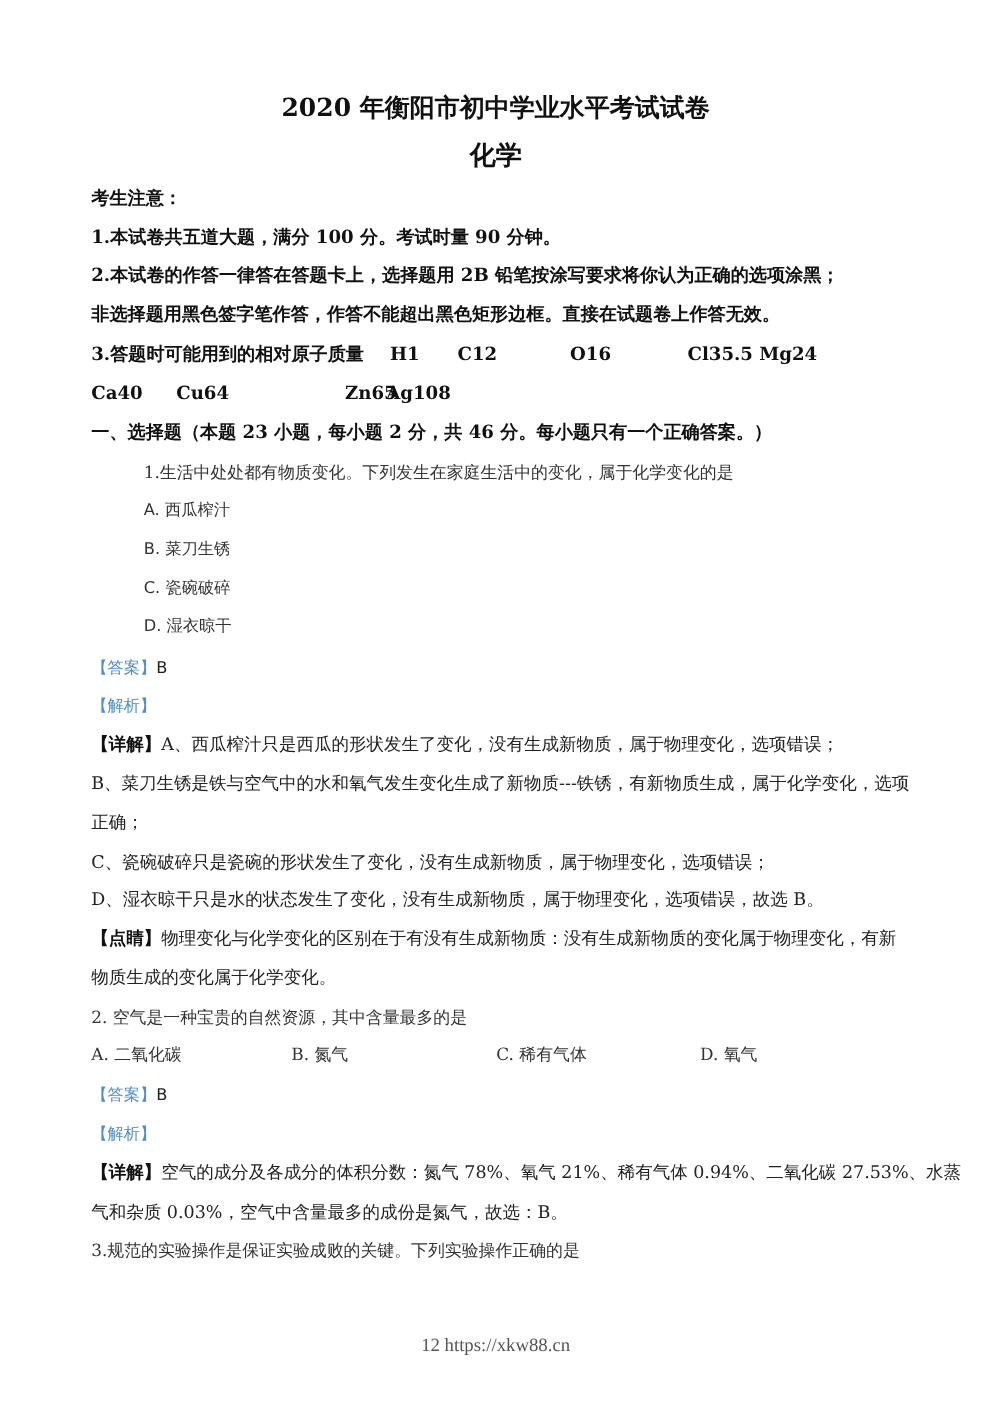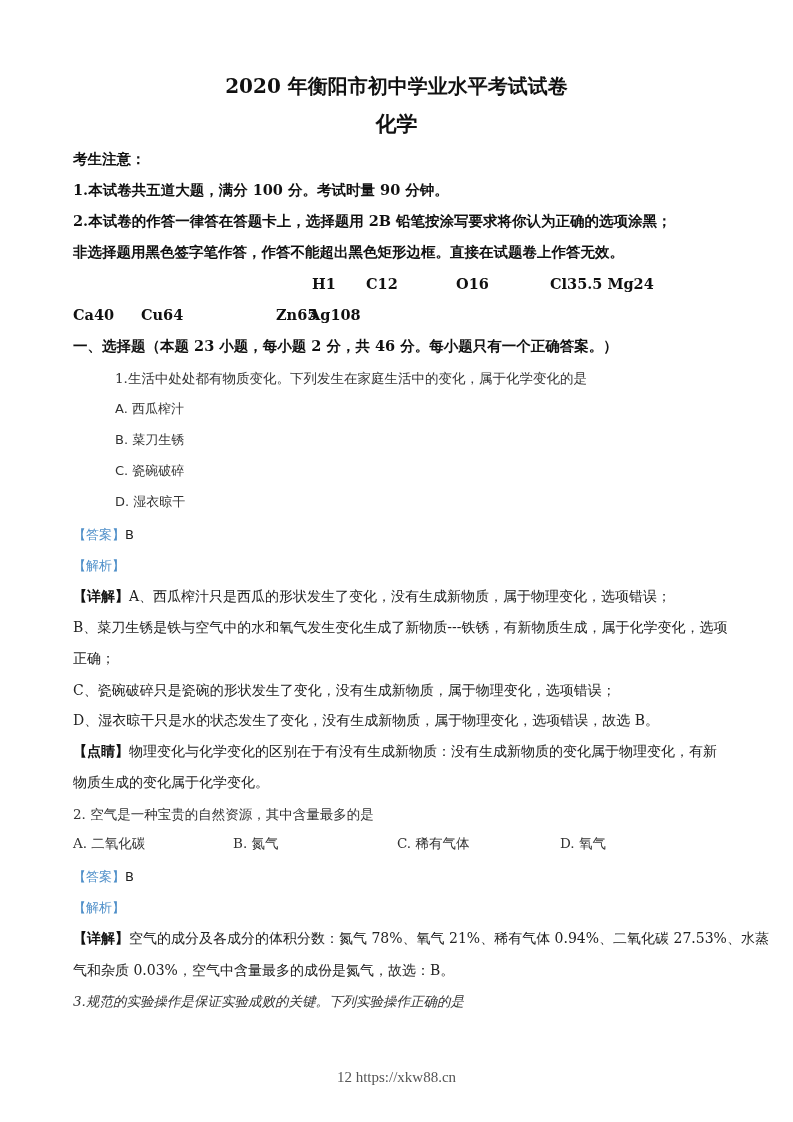--- a/index.html
+++ b/index.html
@@ -33,20 +33,23 @@
 <div class="page">
 
   <div class="title" style="top:73px;">2020 年衡阳市初中学业水平考试试卷</div>
   <div class="title" style="top:110px; font-size:21px;">化学</div>
 
   <div class="line bold" style="top:149px;">考生注意：</div>
   <div class="line bold" style="top:180px;">1.本试卷共五道大题，满分 100 分。考试时量 90 分钟。</div>
   <div class="line bold" style="top:211px;">2.本试卷的作答一律答在答题卡上，选择题用 2B 铅笔按涂写要求将你认为正确的选项涂黑；</div>
   <div class="line bold" style="top:242px;">非选择题用黑色签字笔作答，作答不能超出黑色矩形边框。直接在试题卷上作答无效。</div>
 
+  <div class="line bold" style="top:274px;">
+    <span>3.答题时可能用到的相对原子质量</span>
+  </div>
   <div class="line bold" style="top:274px; left:312px;">H1</div>
   <div class="line bold" style="top:274px; left:366px;">C12</div>
   <div class="line bold" style="top:274px; left:456px;">O16</div>
   <div class="line bold" style="top:274px; left:550px;">Cl35.5 Mg24</div>
 
   <div class="line bold" style="top:305px;">Ca40</div>
   <div class="line bold" style="top:305px; left:141px;">Cu64</div>
   <div class="line bold" style="top:305px; left:241px;margin-left:35px;">Zn65</div>
   <div class="line bold" style="top:305px; left:309px;">Ag108</div>
 
@@ -86,16 +89,16 @@
     <span class="blue">【答案】</span><span class="ans-val">B</span>
   </div>
   <div class="line" style="top:897px;">
     <span class="blue">【解析】</span>
   </div>
   <div class="line" style="top:928px;">
     <span class="brk">【详解】</span><span>空气的成分及各成分的体积分数：氮气 78%、氧气 21%、稀有气体 0.94%、二氧化碳 27.53%、水蒸</span>
   </div>
   <div class="line" style="top:960px;">气和杂质 0.03%，空气中含量最多的成份是氮气，故选：B。</div>
 
-  <div class="line" style="top:991px; font-size:13.5px; color:#333;font-style:italic;">3.规范的实验操作是保证实验成败的关键。下列实验操作正确的是</div>
+  <div class="line" style="top:991px; font-size:13.5px; color:#333;">3.规范的实验操作是保证实验成败的关键。下列实验操作正确的是</div>
 
   <div class="footer">12 https://xkw88.cn</div>
 </div>
 
 </body></html>

